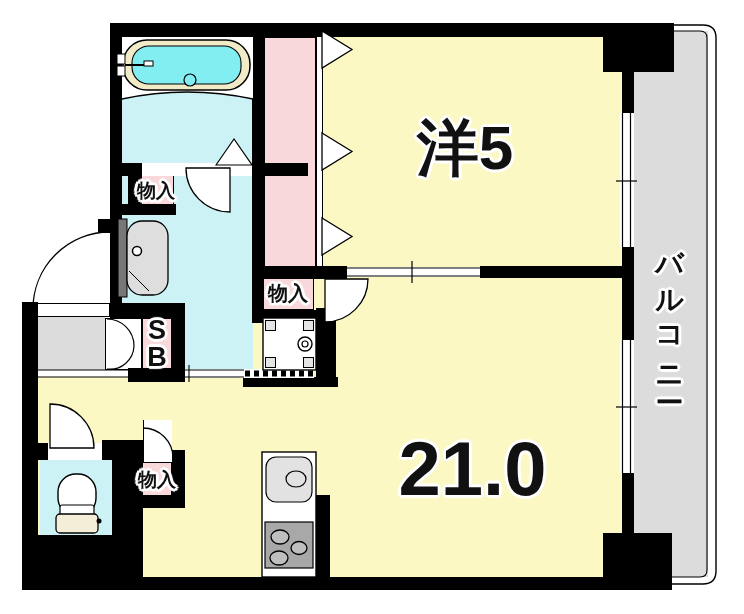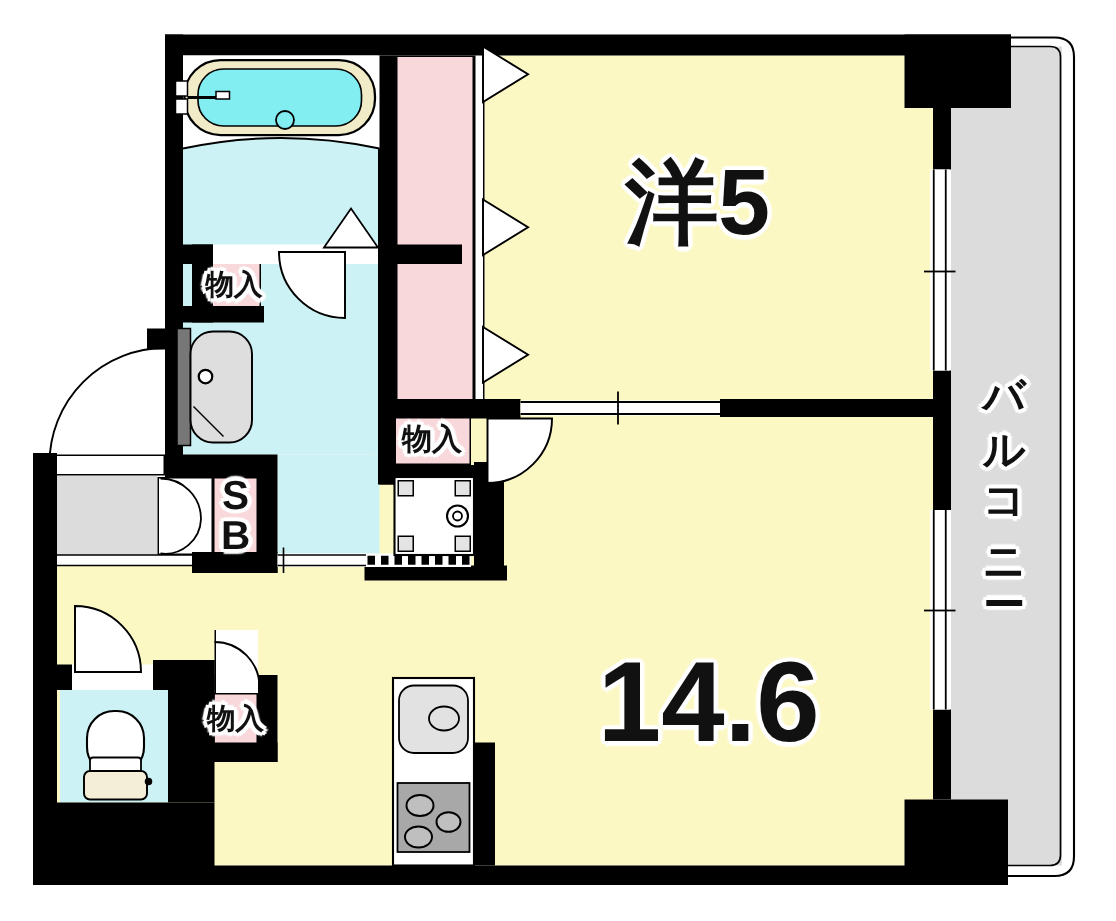--- a/index.html
+++ b/index.html
@@ -190,21 +190,21 @@
     </g>
 
     <g>
       <rect x="58" y="474" width="38" height="42" rx="18" fill="#fff" stroke="#000" stroke-width="1.4"></rect>
       <rect x="60" y="505" width="34" height="12" rx="2" fill="#fff" stroke="#000" stroke-width="1.2"></rect>
       <rect x="56" y="514" width="42" height="19" rx="4" fill="#f4eed9" stroke="#000" stroke-width="1.3"></rect>
       <circle cx="99" cy="521" r="2.5" fill="#000"></circle>
     </g>
   </svg>
 
-  <div class="lbl" style="left:350px;top:96px;width:230px;font-size:62px;line-height:80px;">洋5</div>
-  <div class="lbl" style="left:360px;top:428px;width:225px;font-size:76px;line-height:82px;">14.6</div>
+  <div class="lbl" style="left:350px;top:108px;width:230px;font-size:62px;line-height:80px;">洋5</div>
+  <div class="lbl" style="left:360px;top:428px;width:225px;font-size:76px;line-height:82px;">21.0</div>
   <div class="lbl vert" style="left:650px;top:206px;width:38px;height:215px;font-size:28px;letter-spacing:7px;">バルコニー</div>
   <div class="lbl stack" style="left:143px;top:317px;width:28px;font-size:27px;line-height:27px;">SB</div>
   <div class="lbl" style="left:135px;top:180px;width:42px;font-size:19px;line-height:22px;">物入</div>
   <div class="lbl" style="left:262px;top:282px;width:52px;font-size:20px;line-height:23px;">物入</div>
   <div class="lbl" style="left:136px;top:469px;width:42px;font-size:19px;line-height:22px;">物入</div>
 
 </div>
 
 </body></html>

